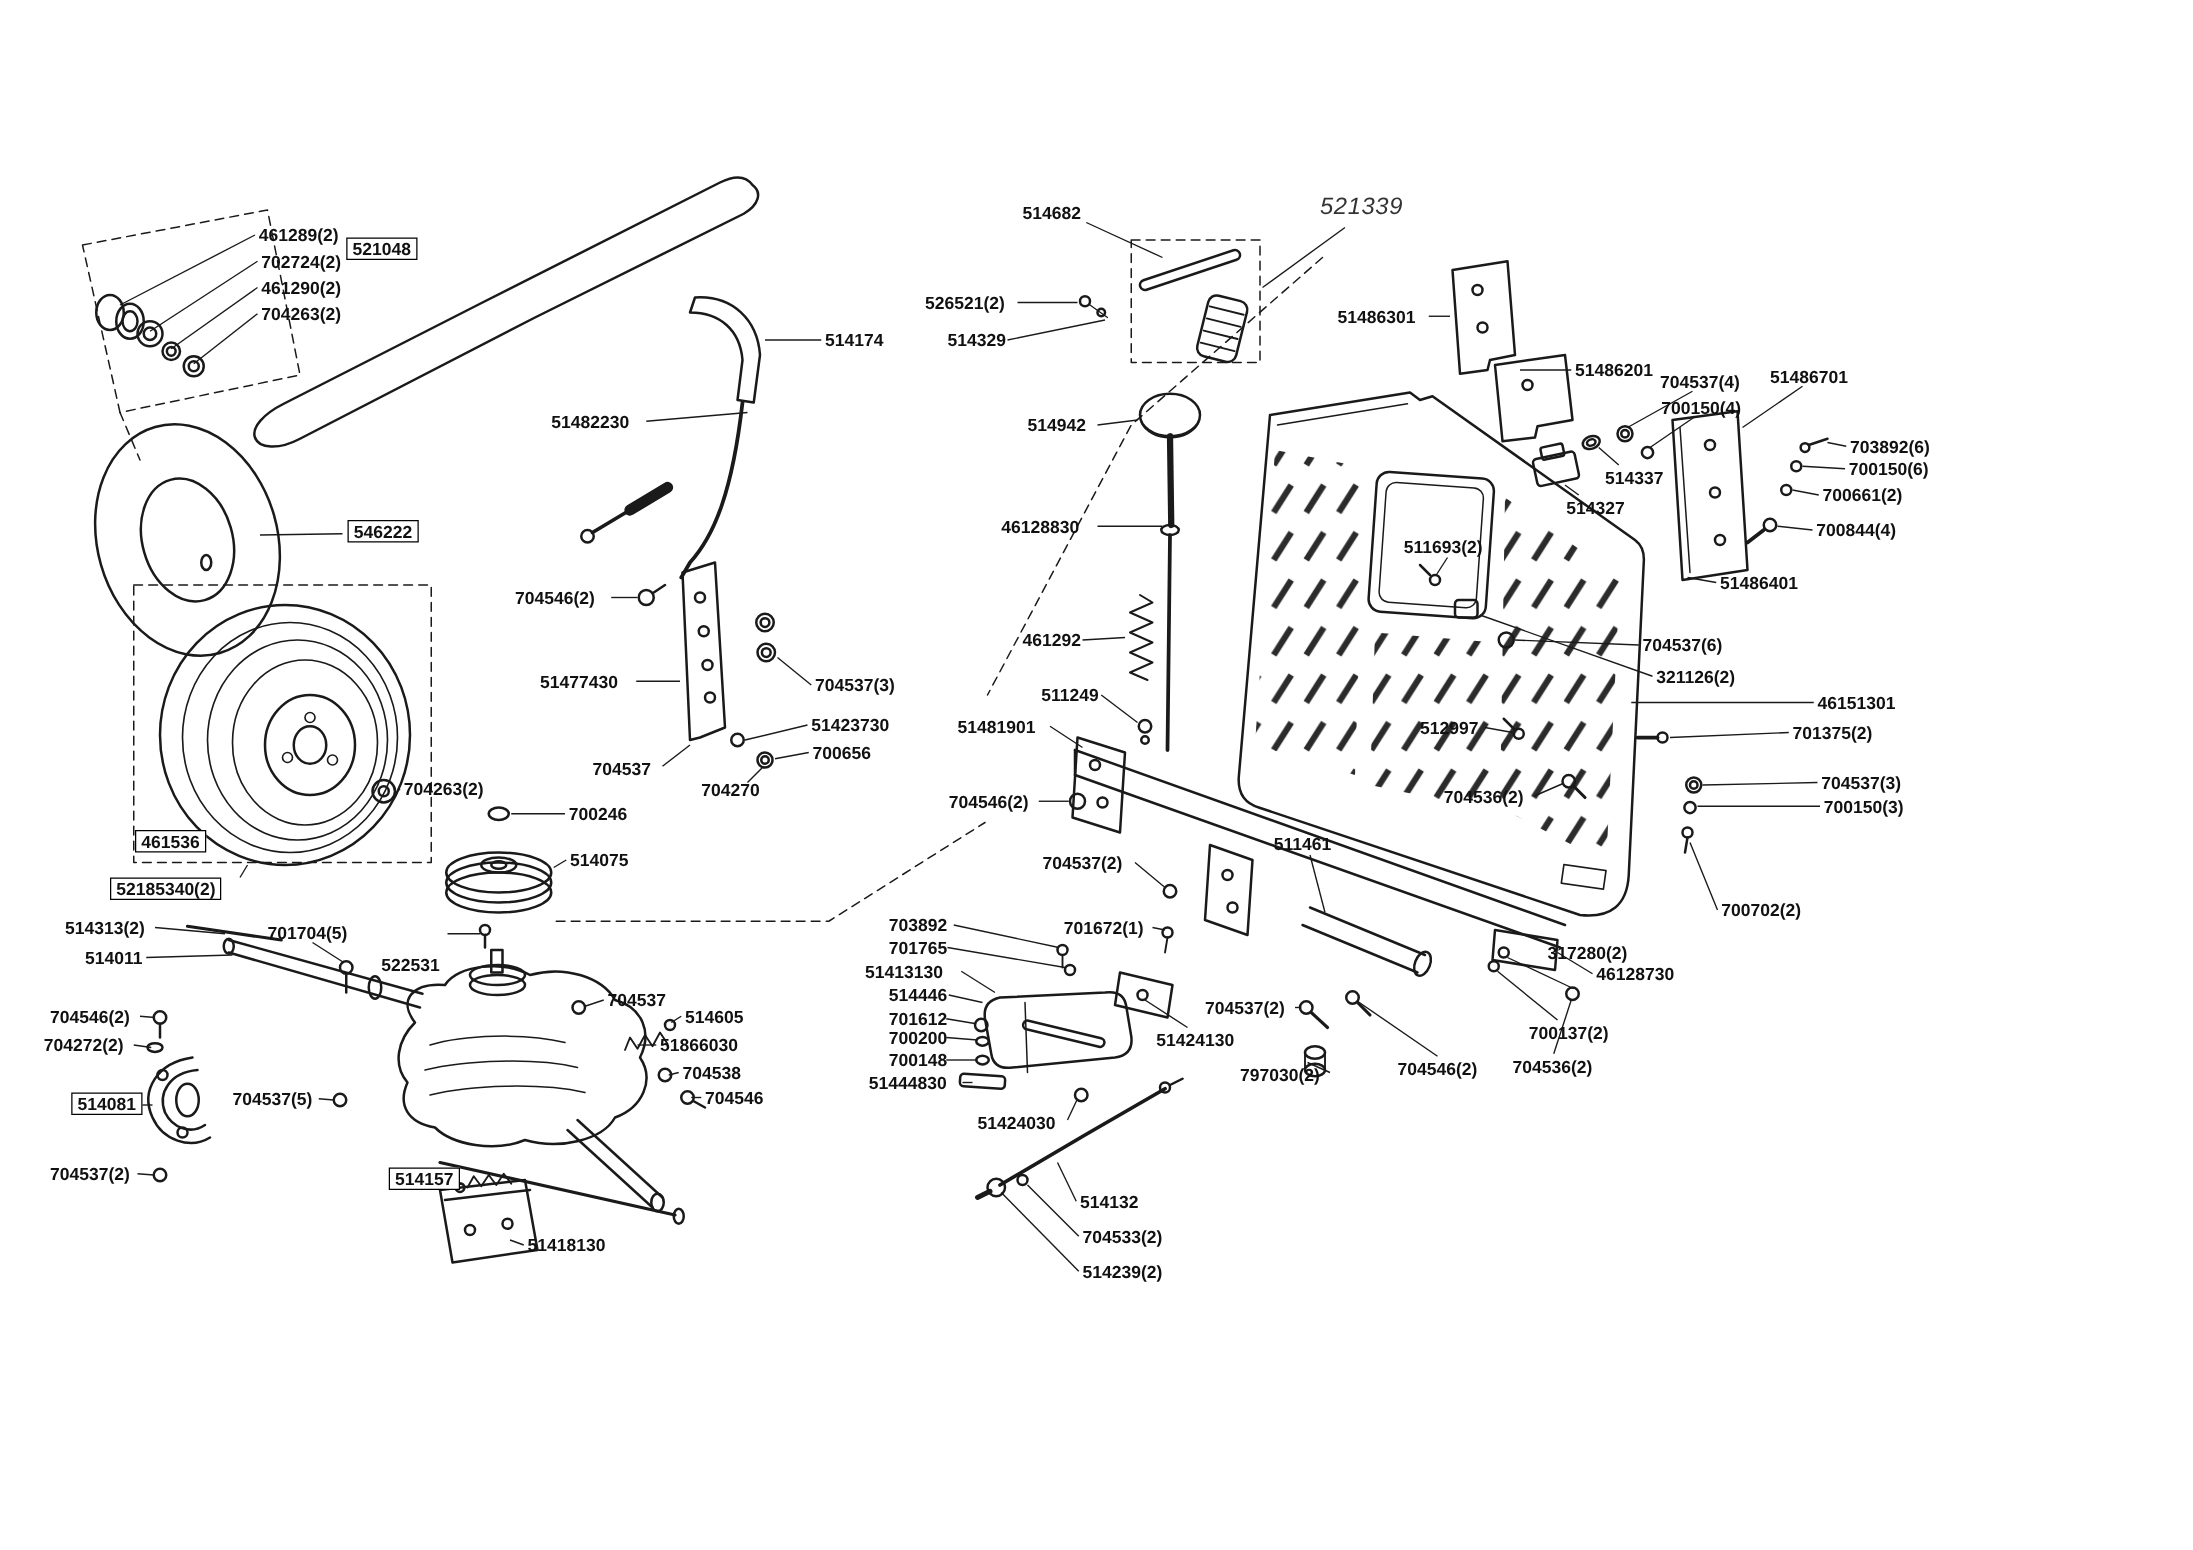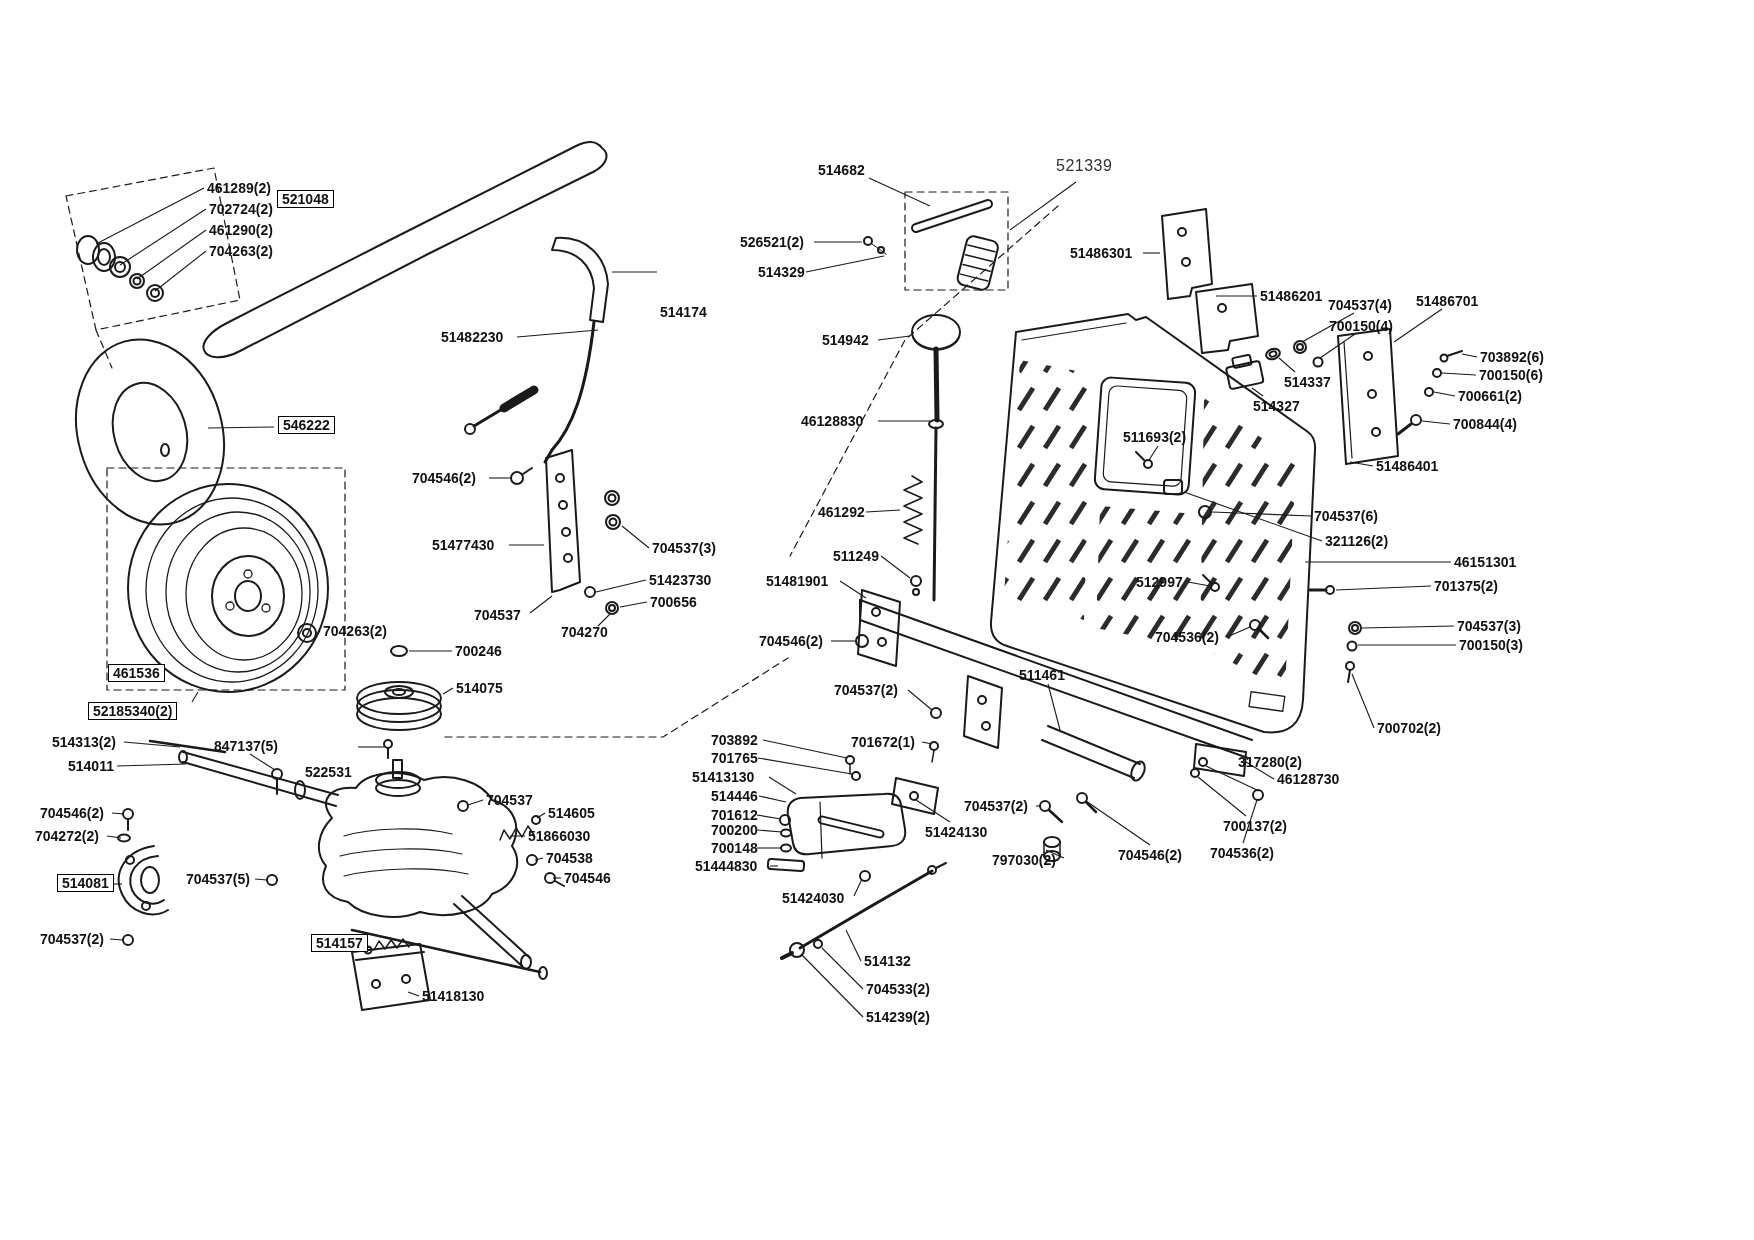--- a/index.html
+++ b/index.html
@@ -5,21 +5,21 @@
   html,body{margin:0;padding:0;background:#fff;}
   .stage{position:relative;width:1754px;height:1240px;background:#ffffff;
          font-family:"Liberation Sans",sans-serif;overflow:hidden;}
   .stage svg.art{position:absolute;left:0;top:0;z-index:1;}
   #leader-svg{position:absolute;left:0;top:0;z-index:2;pointer-events:none;}
   #leader-svg polyline{fill:none;stroke:#1a1a1a;stroke-width:1.1;}
   #label-layer{position:absolute;inset:0;z-index:3;}
   .part-label{position:absolute;font-size:14px;font-weight:bold;color:#111;
               white-space:nowrap;line-height:16px;}
   .part-label.boxed{border:1.5px solid #000;padding:0 4px;background:#fff;}
-  .part-label.big{font-size:16px;font-weight:400;color:#333;letter-spacing:.5px;}
+  .part-label.big{font-size:19px;font-weight:400;color:#333;letter-spacing:.5px;font-style:italic;}
 </style>
 </head>
 <body>
 
 <div class="stage">
 
   <svg class="art" width="1754" height="1240" viewBox="0 0 1754 1240">
     <defs>
       <pattern id="vents" width="26" height="38" patternUnits="userSpaceOnUse">
         <line x1="5" y1="30" x2="19" y2="8" stroke="#2b2b2b" stroke-width="5"></line>
@@ -416,37 +416,37 @@
       <polyline points="863,989 822,948"></polyline>
       <polyline points="863,1017 801,954"></polyline>
     </svg>
 
   <div id="label-layer">
       <div class="part-label" style="left: 207px; top: 180px;">461289(2)</div>
       <div class="part-label" style="left: 209px; top: 201px;">702724(2)</div>
       <div class="part-label boxed" style="left: 277px; top: 190px;">521048</div>
       <div class="part-label" style="left: 209px; top: 222px;">461290(2)</div>
       <div class="part-label" style="left: 209px; top: 243px;">704263(2)</div>
-      <div class="part-label" style="left: 660px; top: 264px; margin-top: 40px;">514174</div>
+      <div class="part-label" style="left: 660px; top: 264px;">514174</div>
       <div class="part-label" style="left: 441px; top: 329px;">51482230</div>
       <div class="part-label boxed" style="left: 278px; top: 416px;">546222</div>
       <div class="part-label" style="left: 412px; top: 470px;">704546(2)</div>
       <div class="part-label" style="left: 432px; top: 537px;">51477430</div>
       <div class="part-label" style="left: 652px; top: 540px;">704537(3)</div>
       <div class="part-label" style="left: 649px; top: 572px; text-align: right;">51423730</div>
       <div class="part-label" style="left: 650px; top: 594px;">700656</div>
       <div class="part-label" style="left: 474px; top: 607px;">704537</div>
       <div class="part-label" style="left: 561px; top: 624px;">704270</div>
       <div class="part-label" style="left: 323px; top: 623px;">704263(2)</div>
       <div class="part-label" style="left: 455px; top: 643px;">700246</div>
       <div class="part-label boxed" style="left: 108px; top: 664px;">461536</div>
       <div class="part-label" style="left: 456px; top: 680px;">514075</div>
       <div class="part-label boxed" style="left: 88px; top: 702px;">52185340(2)</div>
       <div class="part-label" style="left: 52px; top: 734px;">514313(2)</div>
-      <div class="part-label" style="left: 214px; top: 738px;">847137(5)</div>
+      <div class="part-label" style="left: 214px; top: 738px;">701704(5)</div>
       <div class="part-label" style="left: 305px; top: 764px;">522531</div>
       <div class="part-label" style="left: 68px; top: 758px;">514011</div>
       <div class="part-label" style="left: 40px; top: 805px;">704546(2)</div>
       <div class="part-label" style="left: 486px; top: 792px;">704537</div>
       <div class="part-label" style="left: 548px; top: 805px;">514605</div>
       <div class="part-label" style="left: 35px; top: 828px;">704272(2)</div>
       <div class="part-label" style="left: 528px; top: 828px;">51866030</div>
       <div class="part-label" style="left: 546px; top: 850px;">704538</div>
       <div class="part-label boxed" style="left: 57px; top: 874px;">514081</div>
       <div class="part-label" style="left: 186px; top: 871px;">704537(5)</div>

